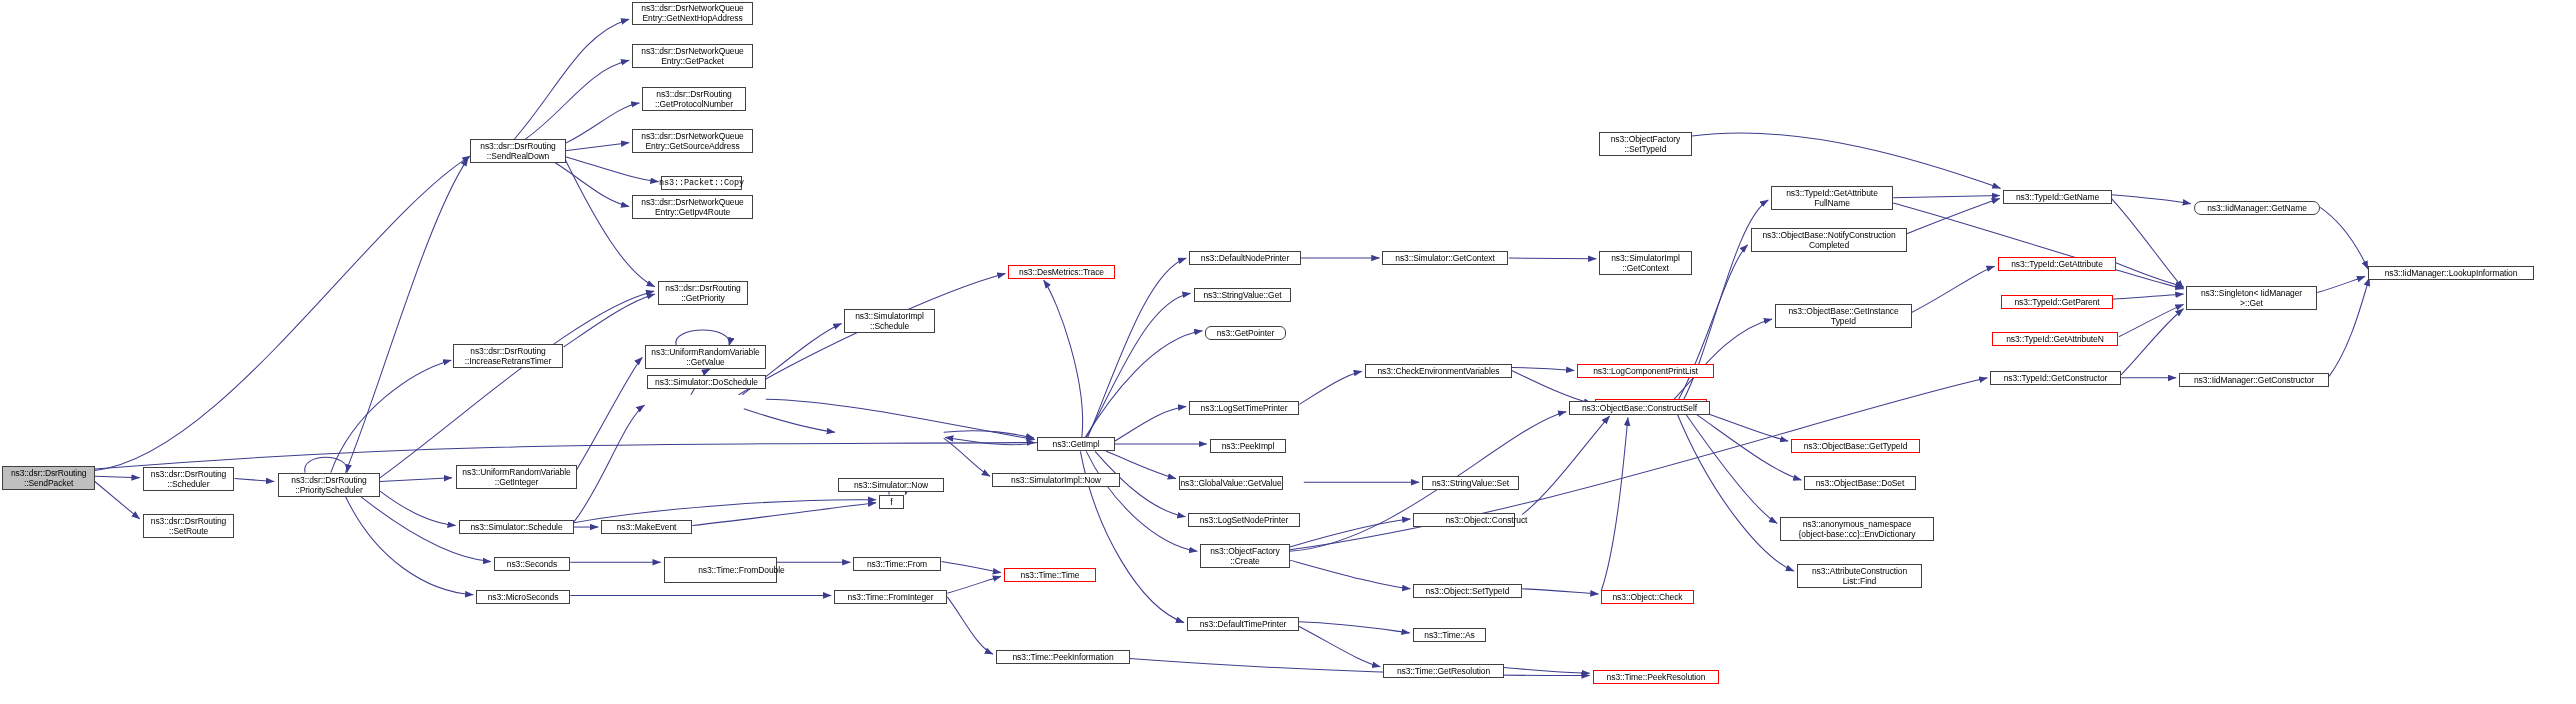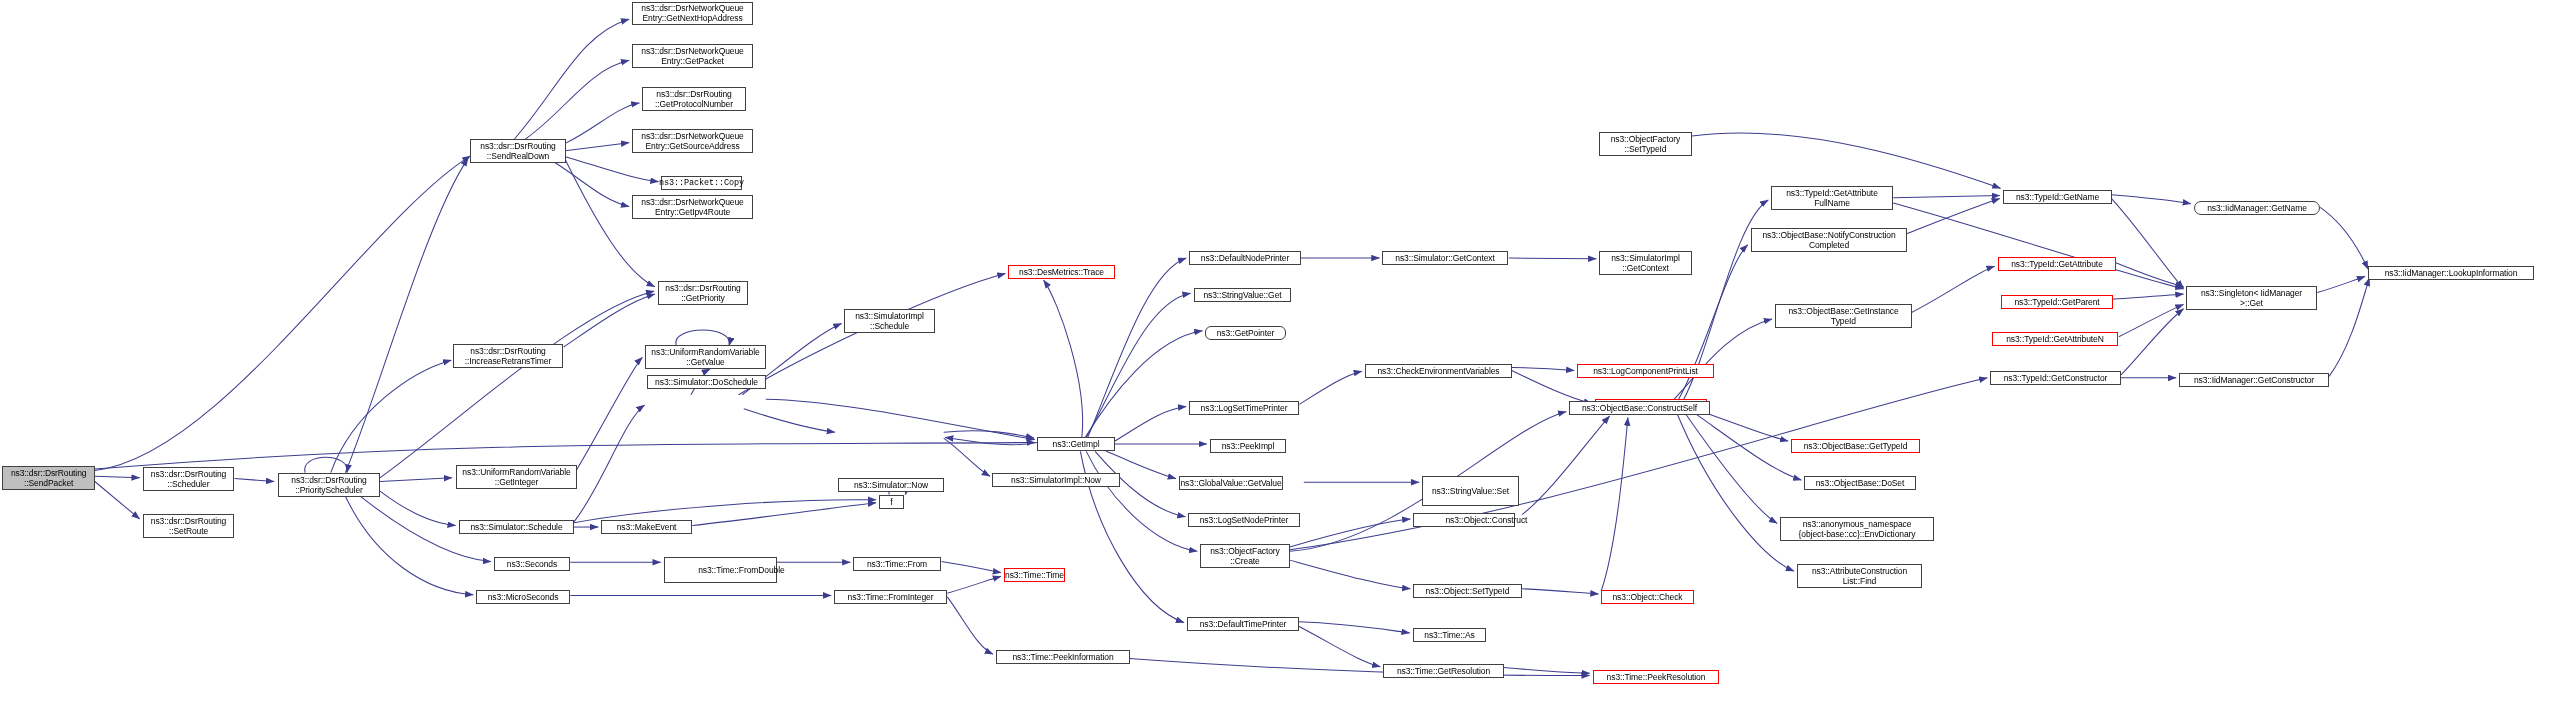--- a/index.html
+++ b/index.html
@@ -179,37 +179,37 @@
       <div class="node" style="left: 476px; top: 590px; width: 94px; height: 14px;">ns3::MicroSeconds</div>
       <div class="node" style="left: 844px; top: 309px; width: 91px; height: 23.5px;">ns3::SimulatorImpl
 ::Schedule</div>
       <div class="node" style="left: 838px; top: 430px; width: 106px; height: 14px; margin-top: 48px;">ns3::Simulator::Now</div>
       <div class="node" style="left: 992px; top: 473px; width: 128px; height: 14px;">ns3::SimulatorImpl::Now</div>
       <div class="node" style="left: 879px; top: 495px; width: 25px; height: 14px;">f</div>
       <div class="node" style="left: 601px; top: 520px; width: 91px; height: 14px;">ns3::MakeEvent</div>
       <div class="node" style="left: 853px; top: 557px; width: 88px; height: 14px;">ns3::Time::From</div>
       <div class="node" style="left: 834px; top: 590px; width: 113px; height: 14px;">ns3::Time::FromInteger</div>
       <div class="node" style="left: 664px; top: 557px; width: 113px; height: 26px; padding-left: 44px;">ns3::Time::FromDouble</div>
-      <div class="node red" style="left: 1004px; top: 568px; width: 61px; height: 14px;">ns3::Time::Time</div>
+      <div class="node red" style="left: 1004px; top: 568px; width: 92px; height: 14px;">ns3::Time::Time</div>
       <div class="node" style="left: 996px; top: 650px; width: 134px; height: 14px;">ns3::Time::PeekInformation</div>
       <div class="node" style="left: 1037px; top: 437px; width: 78px; height: 14px;">ns3::GetImpl</div>
       <div class="node red" style="left: 1008px; top: 265px; width: 107px; height: 14px;">ns3::DesMetrics::Trace</div>
       <div class="node" style="left: 1189px; top: 251px; width: 112px; height: 14px;">ns3::DefaultNodePrinter</div>
       <div class="node" style="left: 1194px; top: 288px; width: 97px; height: 14px;">ns3::StringValue::Get</div>
       <div class="node" style="left: 1205px; top: 326px; width: 81px; height: 14px; border-radius: 6px;">ns3::GetPointer</div>
       <div class="node" style="left: 1189px; top: 401px; width: 110px; height: 14px;">ns3::LogSetTimePrinter</div>
       <div class="node" style="left: 1210px; top: 439px; width: 76px; height: 14px;">ns3::PeekImpl</div>
       <div class="node" style="left: 1179px; top: 476px; width: 104px; height: 14px;">ns3::GlobalValue::GetValue</div>
       <div class="node" style="left: 1188px; top: 513px; width: 112px; height: 14px; text-align: right;">ns3::LogSetNodePrinter</div>
       <div class="node" style="left: 1200px; top: 544px; width: 90px; height: 23.5px;">ns3::ObjectFactory
 ::Create</div>
       <div class="node" style="left: 1187px; top: 617px; width: 112px; height: 14px;">ns3::DefaultTimePrinter</div>
       <div class="node" style="left: 1382px; top: 251px; width: 126px; height: 14px;">ns3::Simulator::GetContext</div>
       <div class="node" style="left: 1365px; top: 364px; width: 147px; height: 14px;">ns3::CheckEnvironmentVariables</div>
-      <div class="node" style="left: 1422px; top: 476px; width: 97px; height: 30px;">ns3::StringValue::Set</div>
+      <div class="node" style="left: 1422px; top: 476px; width: 97px; height: 14px;">ns3::StringValue::Set</div>
       <div class="node" style="left: 1413px; top: 513px; width: 102px; height: 14px; padding-left: 47px;">ns3::Object::Construct</div>
       <div class="node" style="left: 1413px; top: 584px; width: 109px; height: 14px;">ns3::Object::SetTypeId</div>
       <div class="node" style="left: 1413px; top: 628px; width: 73px; height: 14px;">ns3::Time::As</div>
       <div class="node" style="left: 1383px; top: 664px; width: 121px; height: 14px;">ns3::Time::GetResolution</div>
       <div class="node red" style="left: 1593px; top: 670px; width: 126px; height: 14px;">ns3::Time::PeekResolution</div>
       <div class="node red" style="left: 1601px; top: 590px; width: 93px; height: 14px;">ns3::Object::Check</div>
       <div class="node" style="left: 1599px; top: 132px; width: 93px; height: 23.5px;">ns3::ObjectFactory
 ::SetTypeId</div>
       <div class="node" style="left: 1599px; top: 251px; width: 93px; height: 23.5px;">ns3::SimulatorImpl
 ::GetContext</div>

